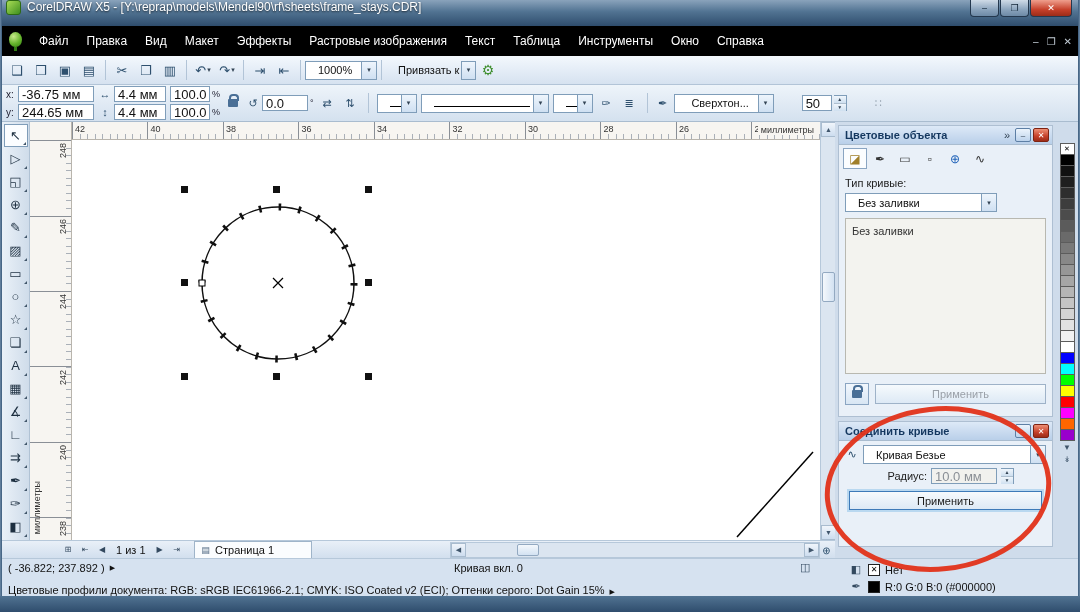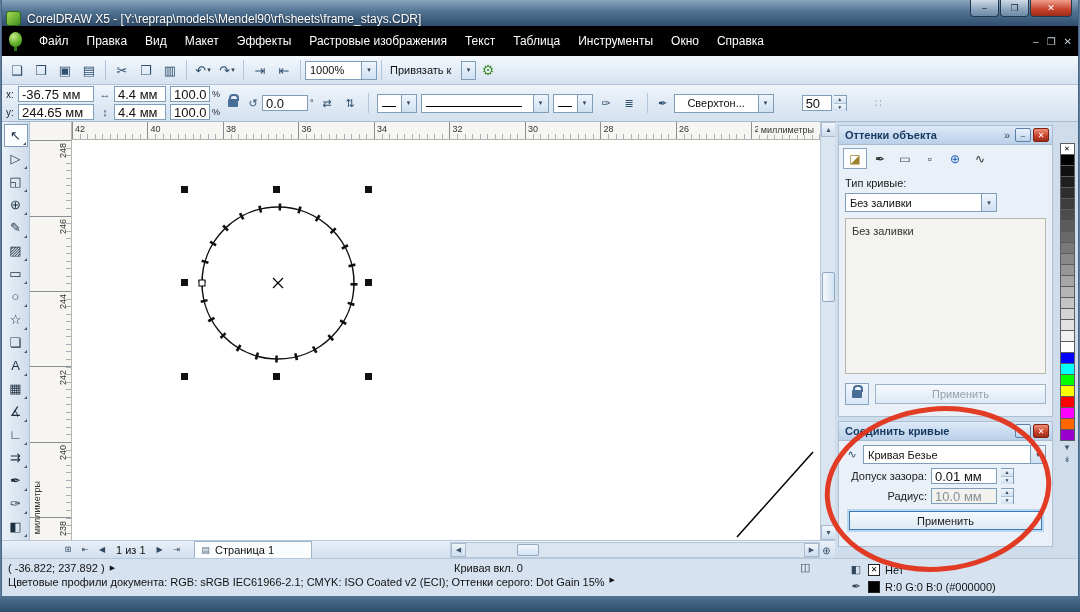--- a/index.html
+++ b/index.html
@@ -1,20 +1,20 @@
 <!DOCTYPE html>
 <html><head>
 <meta charset="utf-8">
 <style>
 *{margin:0;padding:0;box-sizing:border-box;}
 html,body{width:1080px;height:612px;overflow:hidden;font-family:"Liberation Sans",sans-serif;}
 .win{position:relative;width:1080px;height:612px;background:#d6e2f0;font-size:11px;color:#111;}
 .abs{position:absolute;}
 
-.titlebar{left:0;top:0;width:1080px;height:26px;background:linear-gradient(#8aa3bb,#517392 45%,#2f4d6d);display:flex;align-items:flex-end;padding:0 6px;gap:6px;}
+.titlebar{left:0;top:0;width:1080px;height:26px;background:linear-gradient(#8aa3bb,#517392 45%,#2f4d6d);display:flex;align-items:flex-start;padding:0 6px;gap:6px;}
 .app-ico{width:15px;height:15px;border-radius:3px;background:linear-gradient(135deg,#a8dc55,#3f8f1f);border:1px solid #2d6a14;flex:0 0 auto;}
 .title{color:#fff;font-size:12px;text-shadow:0 1px 2px rgba(0,0,0,.7);white-space:nowrap;overflow:hidden;flex:1;}
 .caption-btns{position:absolute;right:8px;top:0;display:flex;gap:1px;}
 .cap{width:29px;height:17px;border:1px solid #24384e;border-top:none;border-radius:0 0 4px 4px;background:linear-gradient(#cfdbe7,#8ba4bd 60%,#6d8aa6);color:#0e2133;display:flex;align-items:center;justify-content:center;font-size:9px;}
 .cap.close{width:42px;background:linear-gradient(#ef9f8d,#c6402a 60%,#9c2c18);color:#fff;}
 
 .menubar{left:0;top:26px;width:1080px;height:30px;background:#000;display:flex;align-items:center;padding:0 8px;}
 .corel-logo{width:16px;height:20px;position:relative;margin-right:6px;}
 .corel-logo:before{content:"";position:absolute;left:1px;top:1px;width:13px;height:15px;border-radius:50% 50% 48% 48%;background:radial-gradient(circle at 35% 30%,#c8e98a,#64b32b 55%,#2f7a12);}
 .corel-logo:after{content:"";position:absolute;left:6px;bottom:0;width:3px;height:4px;background:#2f7a12;}
@@ -22,21 +22,21 @@
 .menu-item{color:#fff;font-size:12px;line-height:30px;padding:0 9px;white-space:nowrap;}
 .mdi-btns{display:flex;gap:8px;margin-left:6px;}
 .mdi{color:#c3cdd6;font-size:10px;}
 
 .toolbar{left:0;top:56px;width:1080px;height:29px;background:linear-gradient(#f3f8fd,#d6e2f0);border-bottom:1px solid #b2c4d7;display:flex;align-items:center;padding:0 5px;}
 .tgroup{display:flex;align-items:center;}
 .tbtn{width:24px;height:22px;display:flex;align-items:center;justify-content:center;font-size:13px;color:#2e506e;}
 .tbtn .dd{font-size:7px;margin-left:1px;color:#345;}
 .tsep{width:1px;height:20px;background:#b2c4d7;margin:0 4px;flex:0 0 auto;}
 .combo{height:19px;background:#fff;border:1px solid #7f9db9;display:flex;align-items:center;font-size:11px;}
-.combo .txt{padding:0 4px;flex:1;white-space:nowrap;overflow:hidden;}
+.combo .txt{padding:0 4px;flex:1;white-space:nowrap;overflow:hidden;margin-left:8px;}
 .combo .arr{width:15px;height:100%;border-left:1px solid #7f9db9;background:linear-gradient(#eef5fc,#cfe0f2);display:flex;align-items:center;justify-content:center;font-size:7px;color:#345;}
 .gear{color:#3f8f2f;font-size:14px;width:24px;text-align:center;}
 
 .propbar{left:0;top:85px;width:1080px;height:37px;background:linear-gradient(#eef4fa,#d4e1ef);border-bottom:1px solid #a9bccf;display:flex;align-items:center;padding:0 6px;gap:4px;}
 .pb2{display:flex;flex-direction:column;gap:2px;}
 .pbrow{display:flex;align-items:center;gap:2px;height:16px;}
 .plab{font-size:10px;color:#223;width:10px;}
 .icon-s{font-size:11px;color:#2e506e;width:14px;text-align:center;}
 .field{background:#fff;border:1px solid #7f9db9;height:16px;font-size:13px;display:flex;align-items:center;padding:0 3px;white-space:nowrap;overflow:hidden;}
 .w76{width:76px;}.w52{width:52px;}.w40{width:40px;}.w46{width:46px;}.w30{width:30px;}
@@ -115,21 +115,21 @@
 .hscroll{position:absolute;left:448px;top:1px;width:370px;height:16px;background:#dbe5f0;border:1px solid #b6c8da;}
 .hscroll .sbtn{position:absolute;top:0;width:15px;height:14px;}
 .hscroll .sbtn.right{right:0;}
 .hthumb{position:absolute;left:66px;top:1px;width:22px;height:12px;background:linear-gradient(#f4f8fc,#d3e2f2);border:1px solid #93a9c1;border-radius:2px;}
 .zoombtn{position:absolute;right:1px;top:2px;width:15px;height:15px;display:flex;align-items:center;justify-content:center;font-size:10px;color:#2e506e;}
 
 .status1{left:2px;top:558px;width:833px;height:18px;background:#d6e2f0;border-top:1px solid #b6c8da;display:flex;align-items:center;padding:0 6px;}
 .exp{font-size:7px;margin-left:5px;color:#111;}
 .objinfo{position:absolute;left:452px;}
 .docico{position:absolute;left:798px;font-size:11px;color:#33495f;}
-.status2{left:2px;top:576px;width:833px;height:20px;background:#d6e2f0;display:flex;align-items:flex-start;padding:0 6px;white-space:nowrap;}
+.status2{left:2px;top:576px;width:833px;height:20px;background:#d6e2f0;display:flex;align-items:flex-end;padding:0 6px;white-space:nowrap;}
 .stright{left:835px;top:558px;width:243px;height:38px;background:#d6e2f0;border-top:1px solid #b6c8da;padding:2px 0 0 14px;}
 .strow{height:17px;display:flex;align-items:center;gap:5px;}
 .sico{font-size:11px;color:#33495f;width:14px;text-align:center;}
 .sw{width:12px;height:12px;border:1px solid #222;display:flex;align-items:center;justify-content:center;font-size:8px;}
 .sw.none{background:#fff;color:#000;}
 .sw.black{background:#000;}
 
 .lframe{left:0;top:0;width:2px;height:612px;background:linear-gradient(90deg,#6d8aa6,#3b5b7c);}
 .rframe{left:1078px;top:0;width:2px;height:612px;background:linear-gradient(90deg,#3b5b7c,#6d8aa6);}
 .bframe{left:0;top:596px;width:1080px;height:16px;background:linear-gradient(#51739
@@ -438,21 +438,21 @@
   <div class="vscroll abs">
     <span class="sbtn">▲</span>
 
     <span class="vthumb"></span>
     <span class="sbtn bottom">▼</span>
   </div>
 
   <div class="dockers abs">
     <div class="docker" style="height:292px;">
       <div class="dheader">
-        <span>Оттенки объекта</span>
+        <span>Цветовые объекта</span>
         <span class="sp"></span>
         <span class="chev">»</span>
         <span class="dbtn">–</span>
         <span class="dbtn close">✕</span>
       </div>
       <div class="dtabs">
 
       <span class="dtab" data-selected="true">
             <span style="color: rgb(160, 127, 42);">◪</span>
           </span>
@@ -494,28 +494,20 @@
         <span class="sp"></span>
         <span class="dbtn">–</span>
         <span class="dbtn close">✕</span>
       </div>
       <div class="jrow">
         <span class="mico">∿</span>
         <div class="combo modecombo">
           <span class="txt">Кривая Безье</span>
           <span class="arr">▾</span>
         </div>
-      </div>
-      <div class="jrow">
-        <span class="jlabel">Допуск зазора:</span>
-        <span class="field jfield">0.01 мм</span>
-        <span class="spin">
-            <span>▲</span>
-            <span>▼</span>
-          </span>
       </div>
       <div class="jrow">
         <span class="jlabel">Радиус:</span>
         <span class="field jfield dis">10.0 мм</span>
         <span class="spin">
             <span>▲</span>
             <span>▼</span>
           </span>
       </div>
       <div class="applybtn2">Применить</div>

